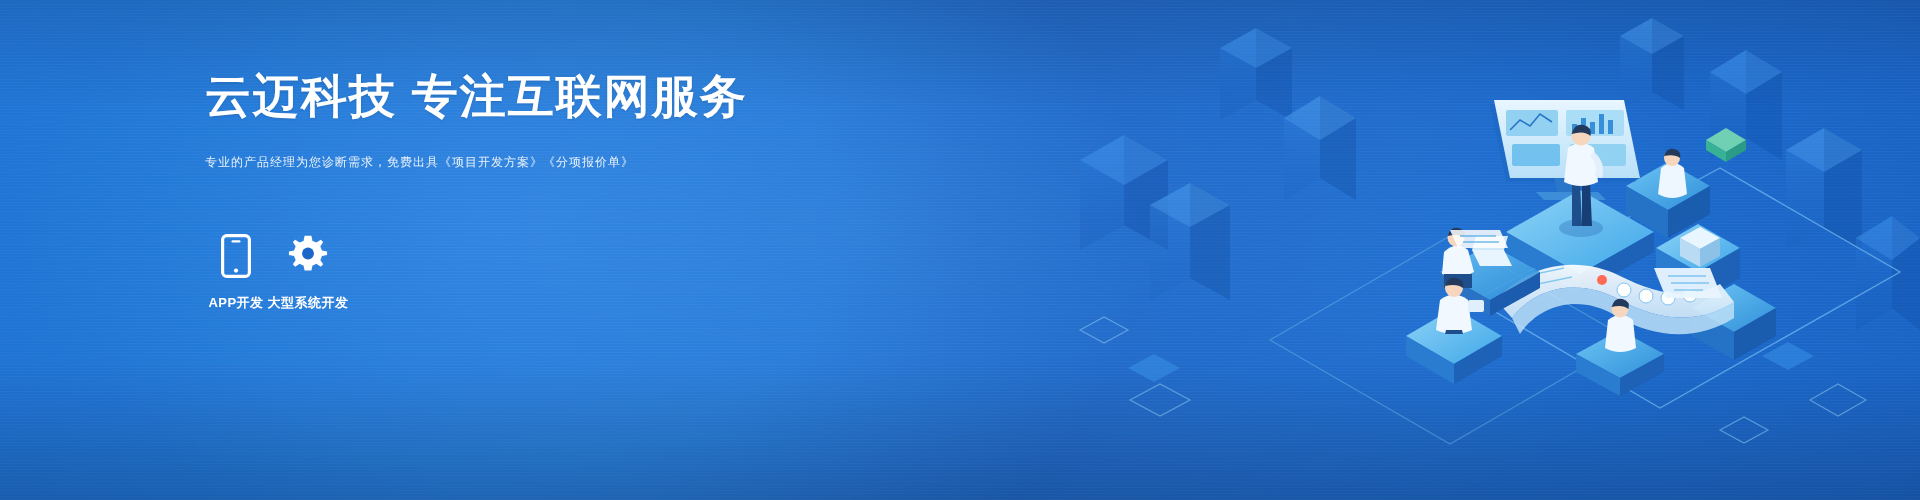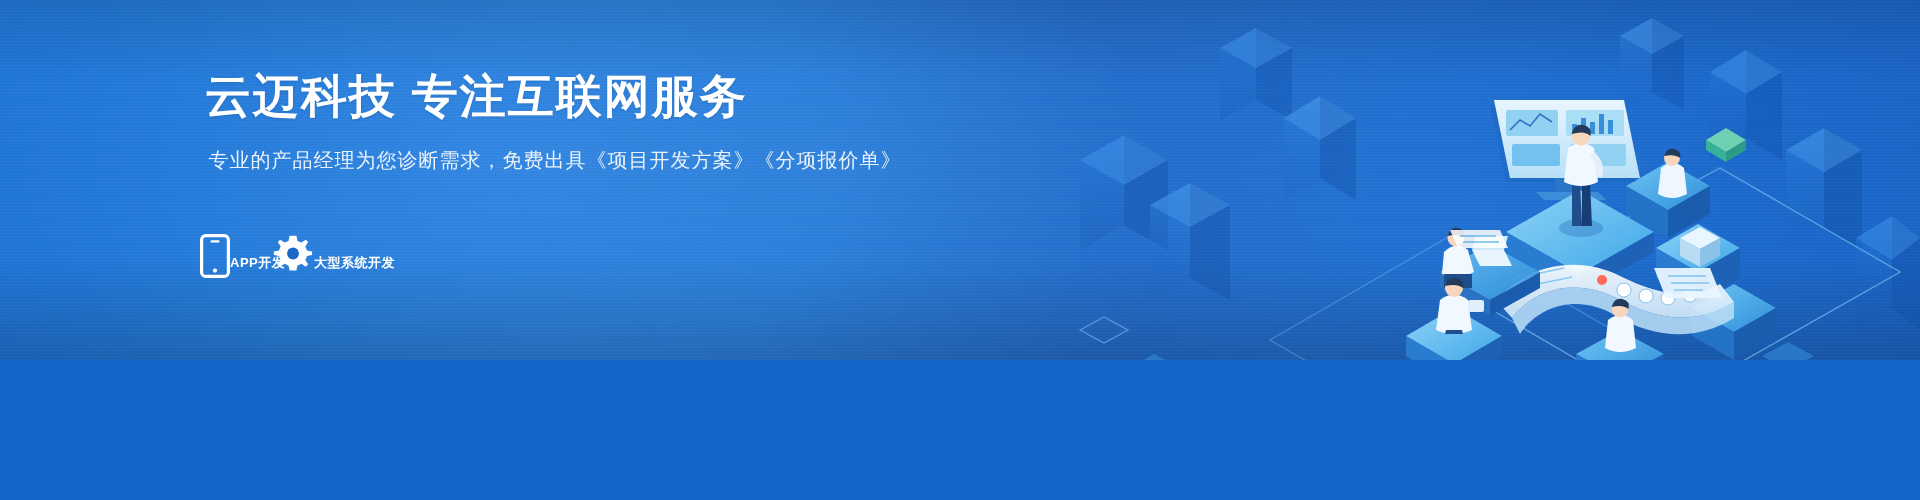--- a/index.html
+++ b/index.html
@@ -3,21 +3,21 @@
 <meta charset="utf-8">
 <style>
   * { margin:0; padding:0; box-sizing:border-box; }
   html,body { width:1920px; height:500px; overflow:hidden; }
   body {
     font-family:"Liberation Sans","DejaVu Sans",sans-serif;
     background:#1565c9;
   }
   .banner {
     position:relative;
-    width:1920px; height:360px;
+    width:1920px; height:500px;
     overflow:hidden;
     background:
       radial-gradient(ellipse 900px 620px at 26% 46%, #2b82e0 0%, #2279d8 38%, rgba(28,110,200,0) 72%),
       radial-gradient(ellipse 1200px 820px at 76% 52%, #1d6fd2 0%, #1a63c4 45%, rgba(20,85,175,0) 78%),
       linear-gradient(118deg, #1f74d6 0%, #1a67c9 30%, #1459b8 62%, #0f4aa3 100%);
   }
   
   .texture {
     position:absolute; inset:0;
     background-image:repeating-linear-gradient(
@@ -42,43 +42,42 @@
   .headline {
     font-size:46px;
     font-weight:bold;
     color:#ffffff;
     letter-spacing:2px;
     line-height:1.25;
     white-space:nowrap;
     text-shadow:0 1px 3px rgba(0,0,0,0.12);
   }
   .subtitle {
-    margin-top:16px;
-    font-size:20px;
+    margin-top:26px;
+    font-size:12px;
     color:#eaf2fc;
     line-height:1.82;
     letter-spacing:1px;
     white-space:nowrap;
-    text-align:center;
   }
   .subtitle .line { display:block; }
 
   
   .services {
     position:absolute;
     left:200px; top:232px;
     display:flex;
     align-items:flex-start;
     gap:0px;
     z-index:40;
   }
   .service {
     width:72px;
     display:flex;
-    flex-direction:row;
+    flex-direction:column;
     align-items:center;
     cursor:pointer;
   }
   .service .glyph {
     height:48px;
     display:flex; align-items:center; justify-content:center;
   }
   .service .glyph svg { display:block; }
   .service .label {
     margin-top:14px;

